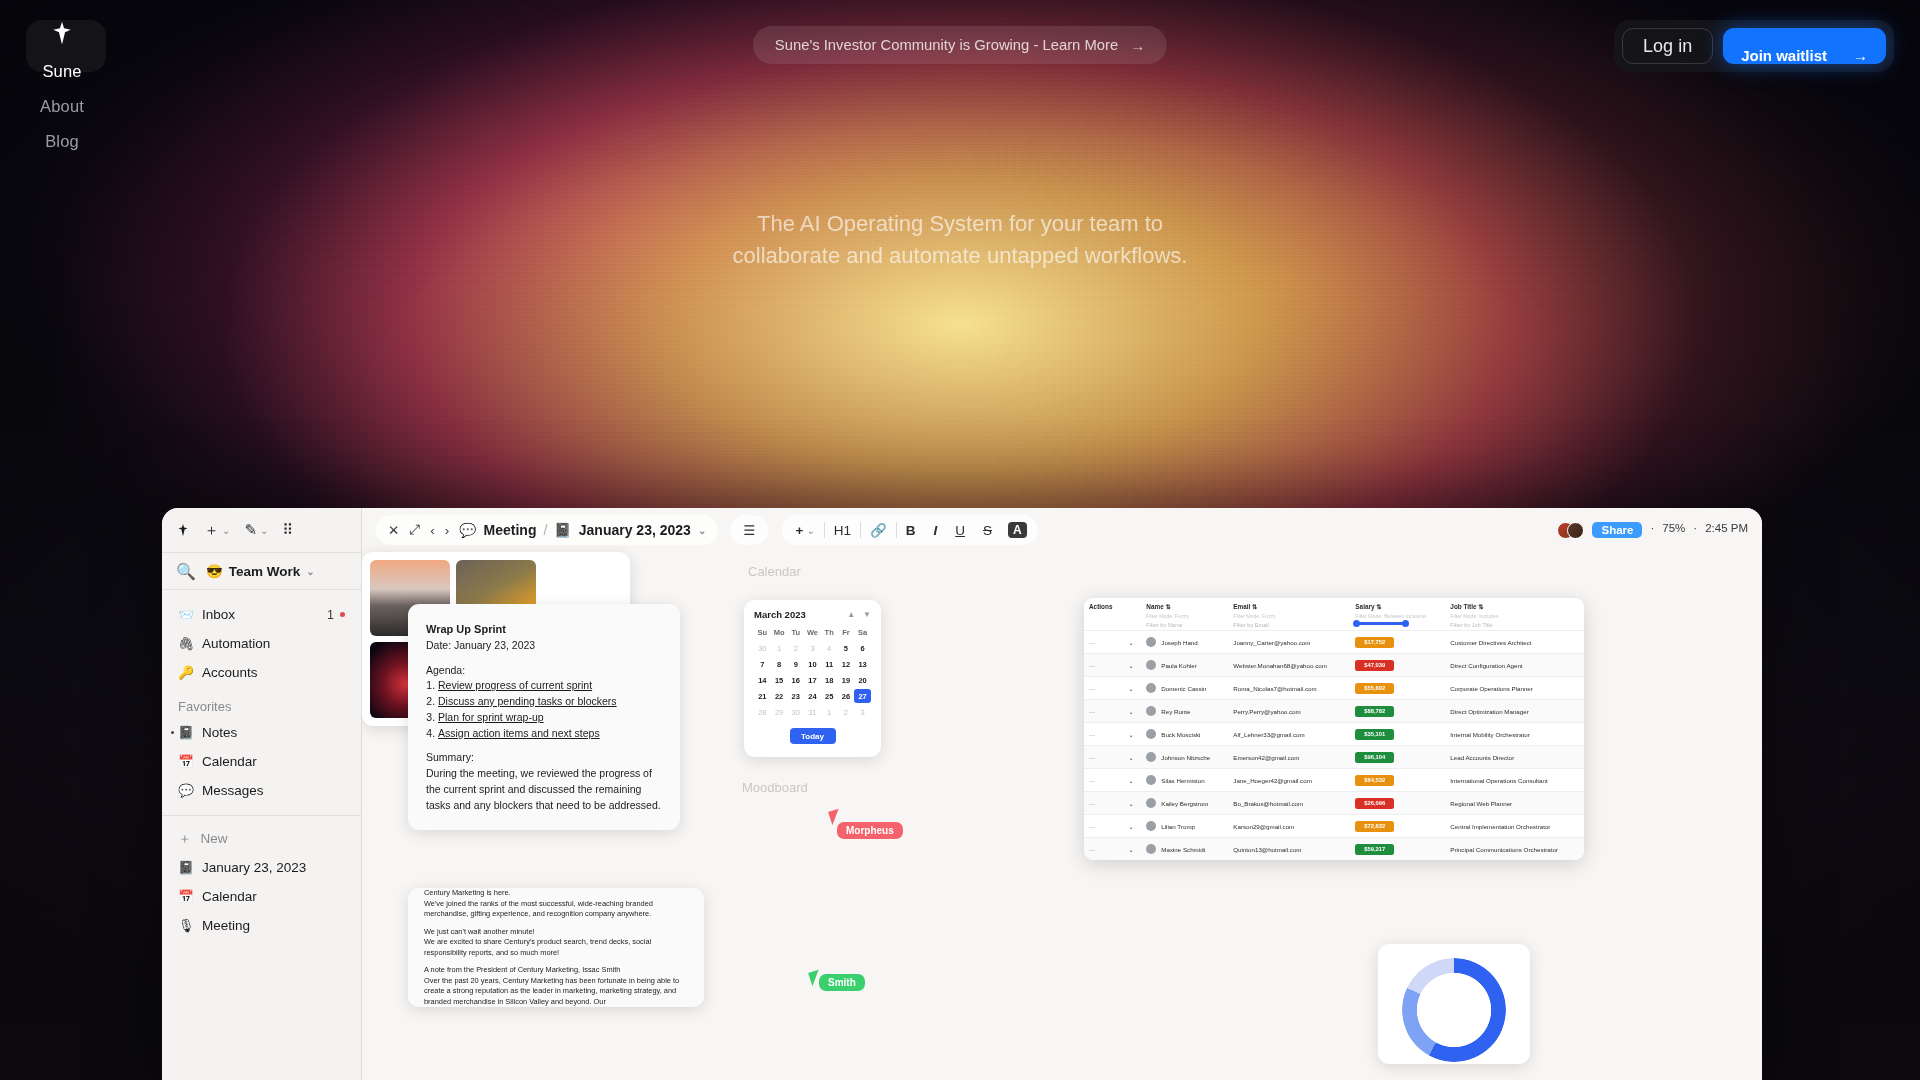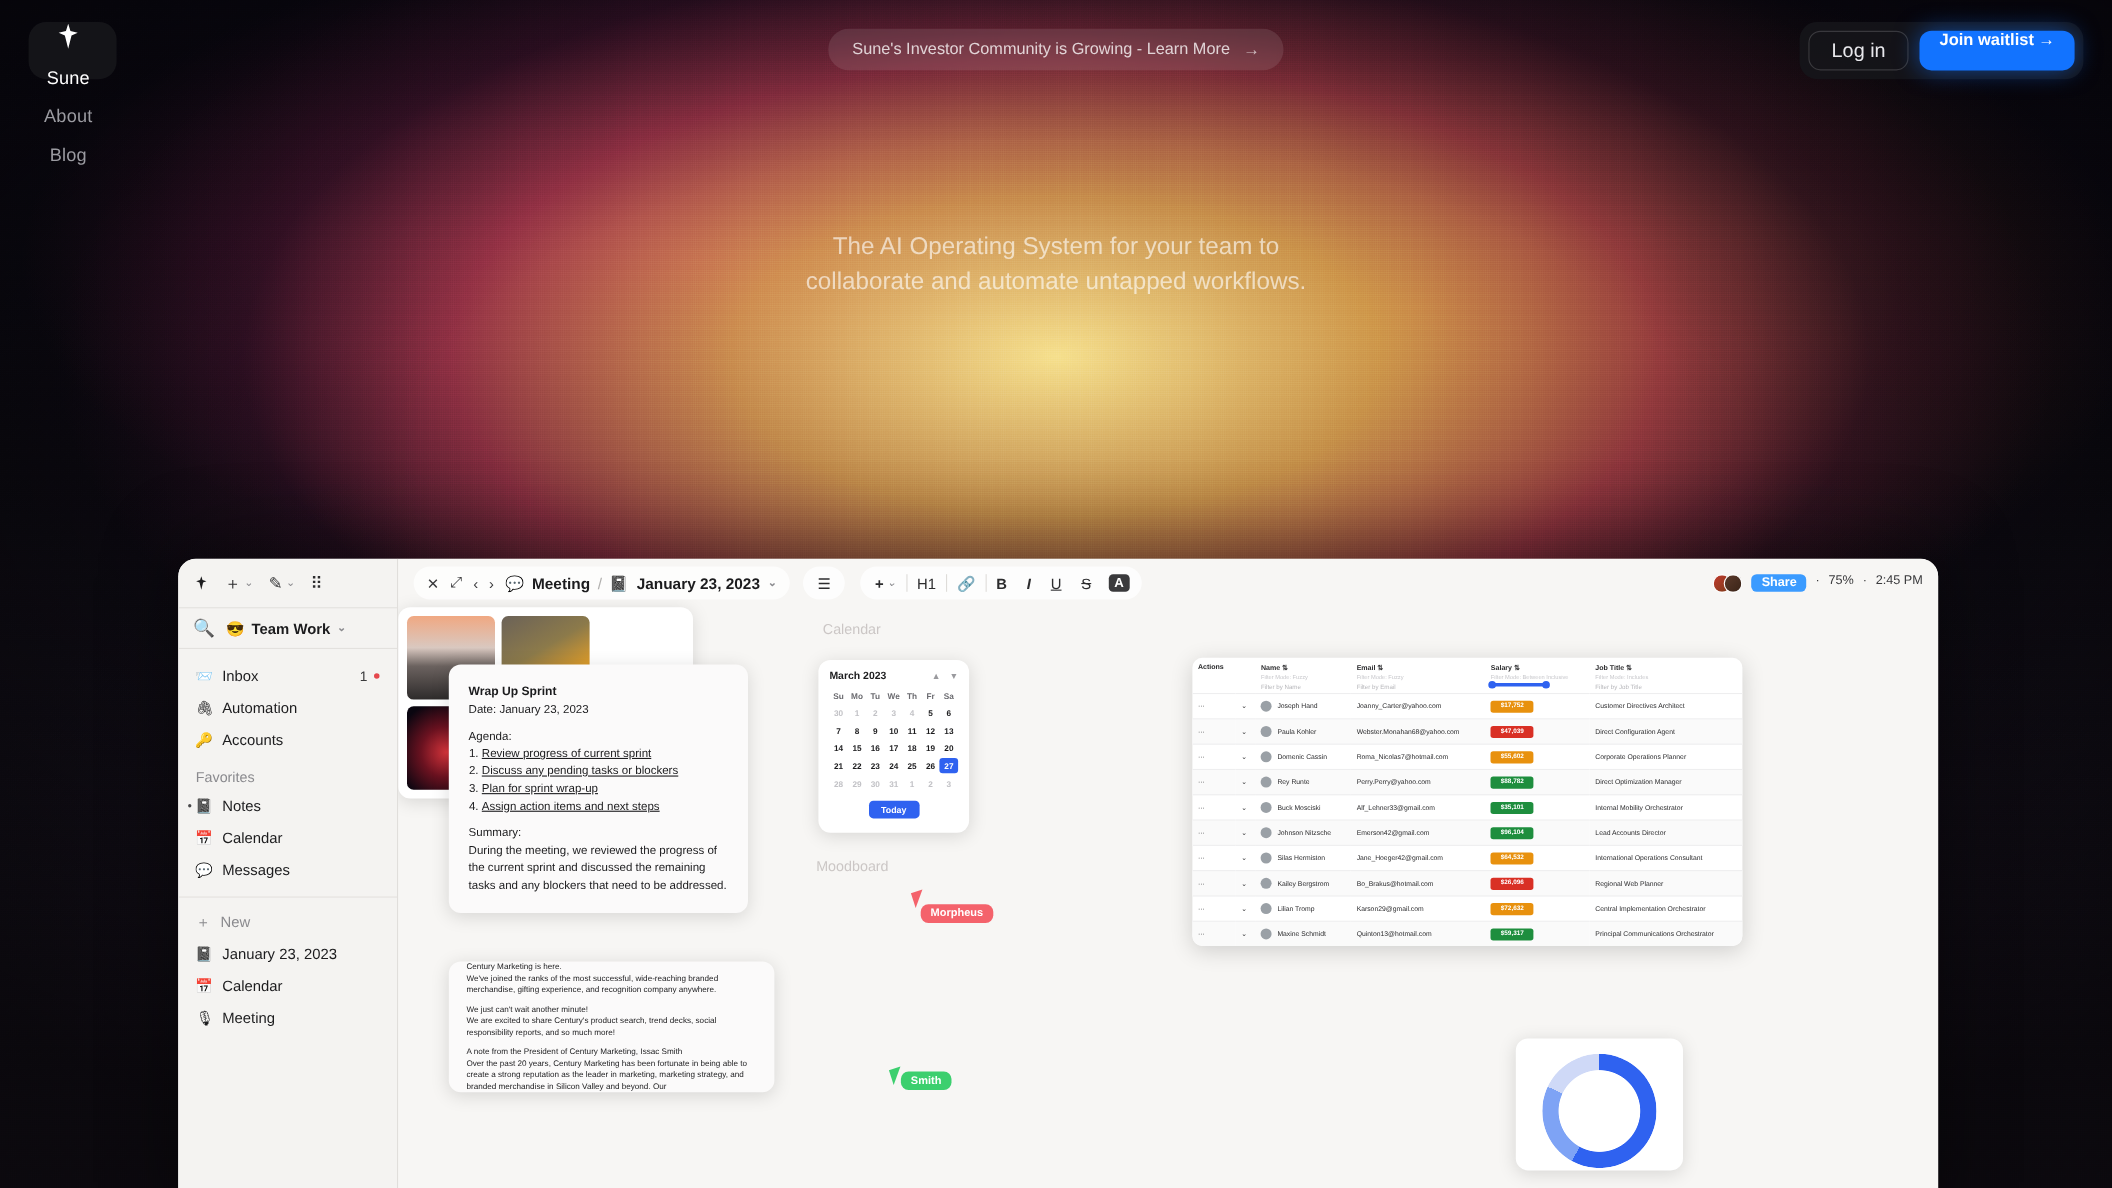--- a/index.html
+++ b/index.html
@@ -34,21 +34,21 @@
     display:flex; align-items:center; gap:12px; padding:0 22px; border-radius:19px;
     background:rgba(255,255,255,.10); backdrop-filter:blur(3px);
     color:rgba(255,255,255,.78); font-size:14.8px; white-space:nowrap; }
   .banner .arr { font-size:15px; opacity:.85; }
 
   .nav-right { position:absolute; right:26px; top:20px; height:52px; display:flex; align-items:center; gap:10px;
     padding:0 8px; border-radius:16px; background:rgba(22,22,26,.88); }
   .btn-login { height:36px; padding:0 20px; border-radius:11px; border:1px solid rgba(255,255,255,.16);
     background:transparent; color:#e8e8ec; font-size:18px; font-family:inherit; cursor:pointer; }
   .btn-wait { height:36px; padding:0 18px; border-radius:11px; border:none; background:#1273ff; color:#fff;
-    font-size:15px; font-weight:700; font-family:inherit; cursor:pointer; display:flex; align-items:flex-start; gap:4px;
+    font-size:15px; font-weight:700; font-family:inherit; cursor:pointer; display:flex; align-items:flex-end; gap:26px;
     box-shadow:0 0 22px rgba(18,115,255,.55); }
 
   
   .hero { position:absolute; left:0; right:0; top:178px; text-align:center; }
   .hero h1 { font-size:70px; line-height:1.05; font-weight:800; letter-spacing:-1.6px;
     color:rgba(255,255,255,.80); text-shadow:0 2px 26px rgba(0,0,0,.22); }
   .hero p { margin-top:30px; font-size:22px; line-height:1.45; color:rgba(255,255,255,.62); font-weight:300; }
 
   
   .app { position:absolute; left:162px; top:508px; width:1600px; height:600px; border-radius:16px 16px 0 0;
@@ -93,40 +93,40 @@
   .note1 b { font-size:11px; }
   .note1 ol { margin:0 0 0 12px;text-decoration:underline; }
   .note1 .gap { height:9px; }
 
   .calw { left:382px; top:48px; width:137px; padding:9px 10px 13px; background:#fff; }
   .cal-h { display:flex; align-items:center; font-size:9.5px; font-weight:700; color:#1c1c1e; margin-bottom:6px; }
   .cal-h .nav { margin-left:auto; display:flex; gap:8px; color:#9a9a9e; font-size:8px; }
   .cal-g { display:grid; grid-template-columns:repeat(7,1fr); gap:2px 0; text-align:center; font-size:7.5px; }
   .cal-g .wd { color:#6b6b70; font-weight:700; padding:2px 0; }
   .cal-g .d { color:#1c1c1e; font-weight:600; padding:2.5px 0; border-radius:3px; }
-  .cal-g .d.mut { color:#c2c2c6; font-weight:700;text-align:center; }
+  .cal-g .d.mut { color:#c2c2c6; font-weight:400;text-align:center; }
   .cal-g .d.sel { background:#2f62f0; color:#fff; }
   .cal-today { margin:9px auto 0; width:46px; text-align:center; background:#2f62f0; color:#fff; font-size:8px; font-weight:700; border-radius:4px; padding:3.5px 0; }
 
   .tbl { left:722px; top:46px; width:500px; background:#fff; border-radius:9px; overflow:hidden;
     filter:blur(.45px); box-shadow:0 4px 20px rgba(0,0,0,.16); }
   .tbl table { width:100%; border-collapse:collapse; font-size:6.2px; color:#2c2c2e; }
   .tbl th { text-align:left; padding:5px 5px 2px; font-weight:700; font-size:6.4px; vertical-align:top; }
   .th-sub { font-weight:400; color:#b8b8bc; font-size:5.6px; display:block; margin-top:3px; }
   .th-mode { font-weight:400; color:#c8c8cc; font-size:5.2px; display:block; margin-top:2px; }
   .tbl td { padding:5.5px 5px; border-top:1px solid #eeeeef; }
   .tbl tr:nth-child(even) td { background:#fafafa; }
   .cellrow { display:flex; align-items:center; gap:5px; }
   .tav { width:10px; height:10px; border-radius:50%; background:#9aa0a6; flex:0 0 10px; }
   .sal { display:inline-block; padding:2.5px 9px; border-radius:2.5px; color:#fff; font-weight:700; font-size:5.8px; }
   .slider { width:52px; height:3px; border-radius:2px; background:#2f62f0; position:relative; display:inline-block; }
   .slider::before,.slider::after { content:""; position:absolute; top:-2.2px; width:7px; height:7px; border-radius:50%; background:#2f62f0; }
   .slider::before { left:-2px; } .slider::after { right:-2px; }
 
-  .note2 { left:46px; top:322px; width:296px; padding:0 16px; font-size:7.4px; line-height:1.42; color:#1c1c1e; }
+  .note2 { left:46px; top:336px; width:296px; padding:0 16px; font-size:7.4px; line-height:1.42; color:#1c1c1e; }
   .note2 .gap { height:7px; }
 
   .imgs { left:378px; top:250px; width:268px; padding:8px; background:#fff; border-radius:11px;
     display:grid; grid-template-columns:repeat(3,1fr); gap:6px; box-shadow:0 3px 16px rgba(0,0,0,.13); }
   .ph { height:76px; border-radius:6px; }
   .p1 { background:linear-gradient(180deg,#f0a882 0%,#d9c8c0 38%,#6b625f 60%,#2e2b2b 100%); }
   .p2 { background:linear-gradient(150deg,#6b6258 0%,#8c7a4a 42%,#d99a2b 72%,#3b3228 100%); }
   .p3 { background:linear-gradient(160deg,#1d3a4d 0%,#2f7fae 45%,#10favascript 0%,#0d2230 100%); }
   .p4 { background:radial-gradient(circle at 45% 55%, #d8353c 0%, #6b1220 38%, #0a0610 78%); }
   .p5 { background:linear-gradient(180deg,#d9d6d0 0%,#b4aea6 45%,#5a544f 100%); }

